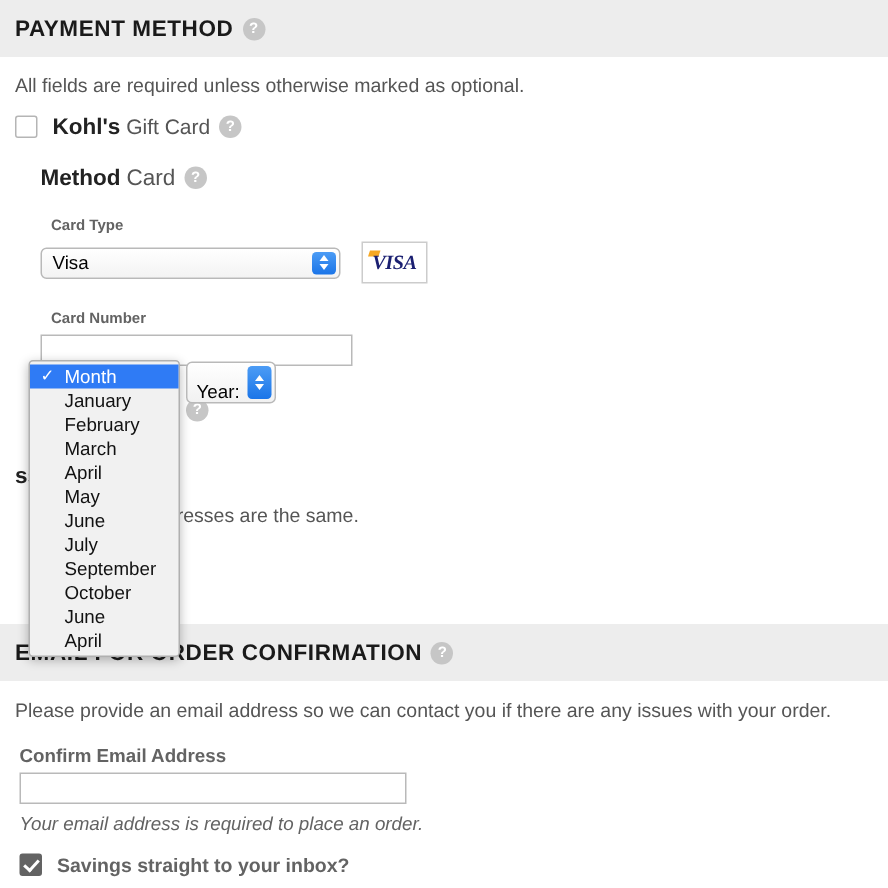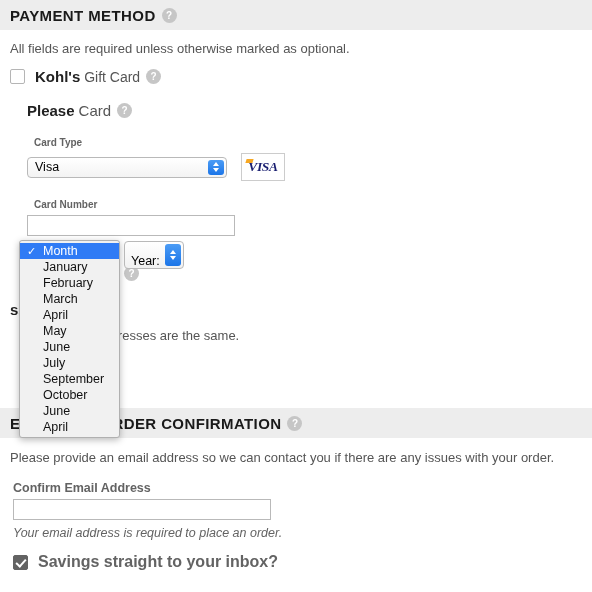--- a/index.html
+++ b/index.html
@@ -13,21 +13,21 @@
     font-family: "Liberation Sans", sans-serif;
     font-size: 13px;
     color: #555555;
     overflow: hidden;
     position: relative;
   }
 
   
   .section-bar {
     background: #ededed;
-    height: 30px;
+    height: 38px;
     display: flex;
     align-items: center;
     padding: 0 0 0 10px;
     box-sizing: border-box;
     width: 592px;
   }
   .section-bar .bar-title {
     font-size: 15px;
     font-weight: bold;
     color: #1a1a1a;
@@ -278,21 +278,21 @@
     color: #636363;
   }
   .savings-row {
     display: flex;
     align-items: center;
     padding-left: 13px;
     margin-top: 13px;
   }
   .savings-row .lbl {
     margin-left: 10px;
-    font-size: 16px;
+    font-size: 13px;
     font-weight: bold;
     color: #636363;
   }
 
   
   .dropdown-popup {
     position: absolute;
     left: 19px;
     top: 240px;
     width: 101px;
@@ -368,21 +368,21 @@
 <div class="cbox-row">
   <span class="cbox"></span>
   <span class="cbox-label">
     <span class="strong">Kohl's</span>
     <span class="light">Gift Card</span>
   </span>
   <span class="help-icon">?</span>
 </div>
 
 <div class="credit-head">
-  <span class="strong">Please</span>
+  <span class="strong">Method</span>
   <span class="light">Card</span>
   <span class="help-icon">?</span>
 </div>
 
 <div class="cardtype-block">
   <div class="field-label">Card Type</div>
   <div class="cardtype-row">
     <div class="mac-select">
       <span>Visa</span>
       <span class="mac-stepper">

